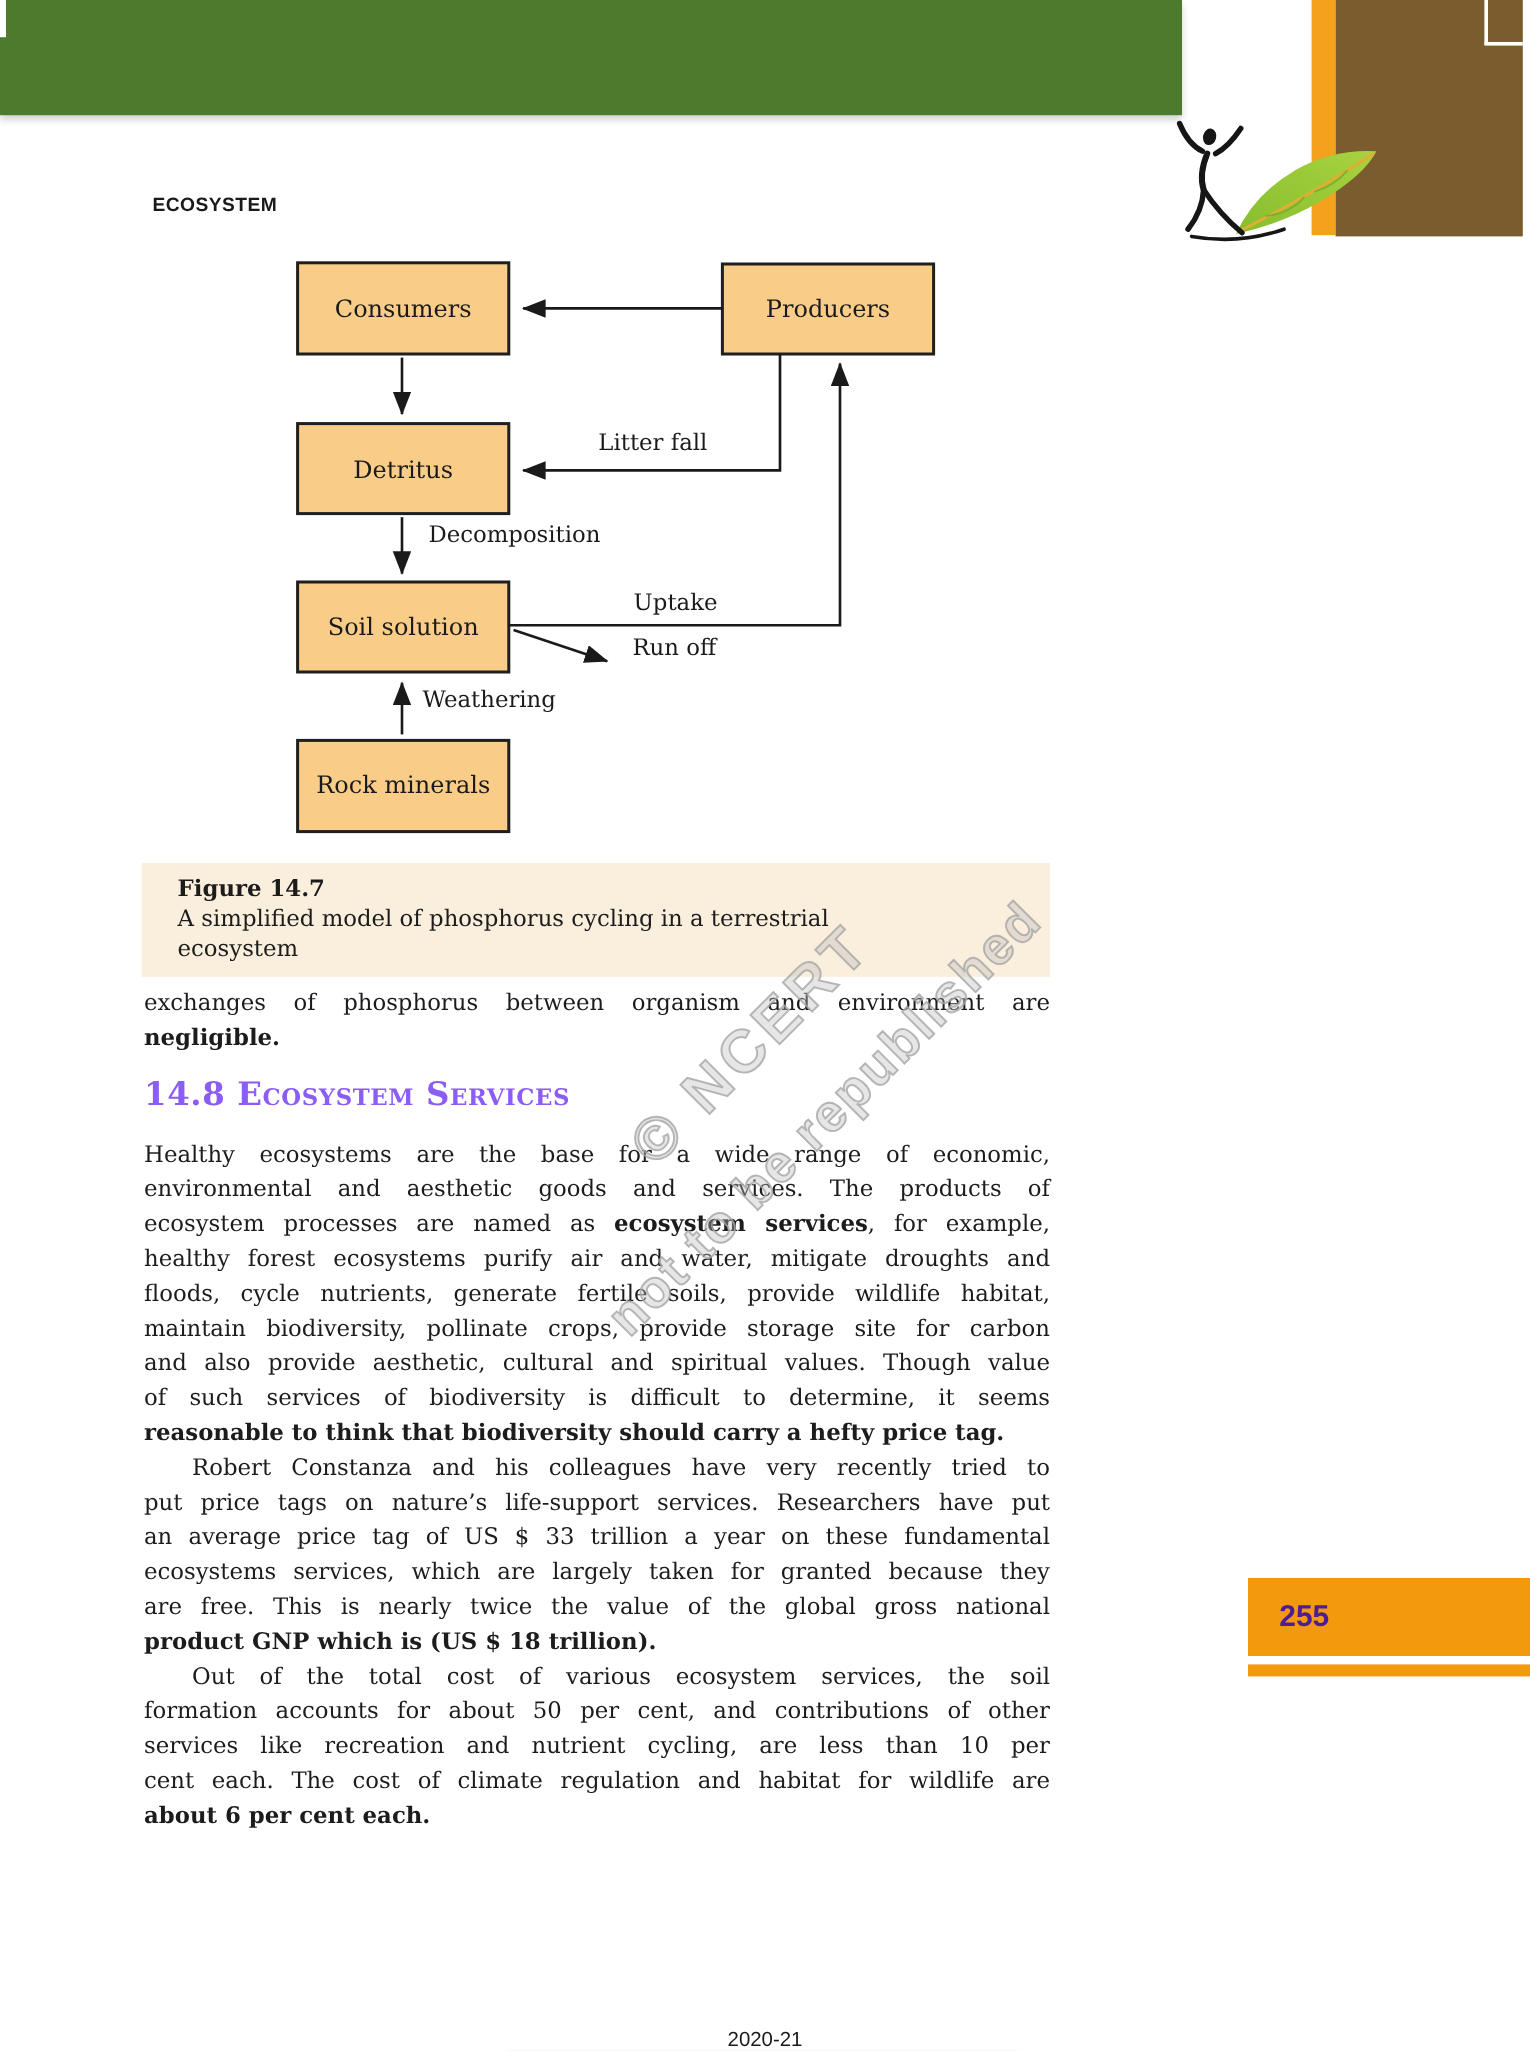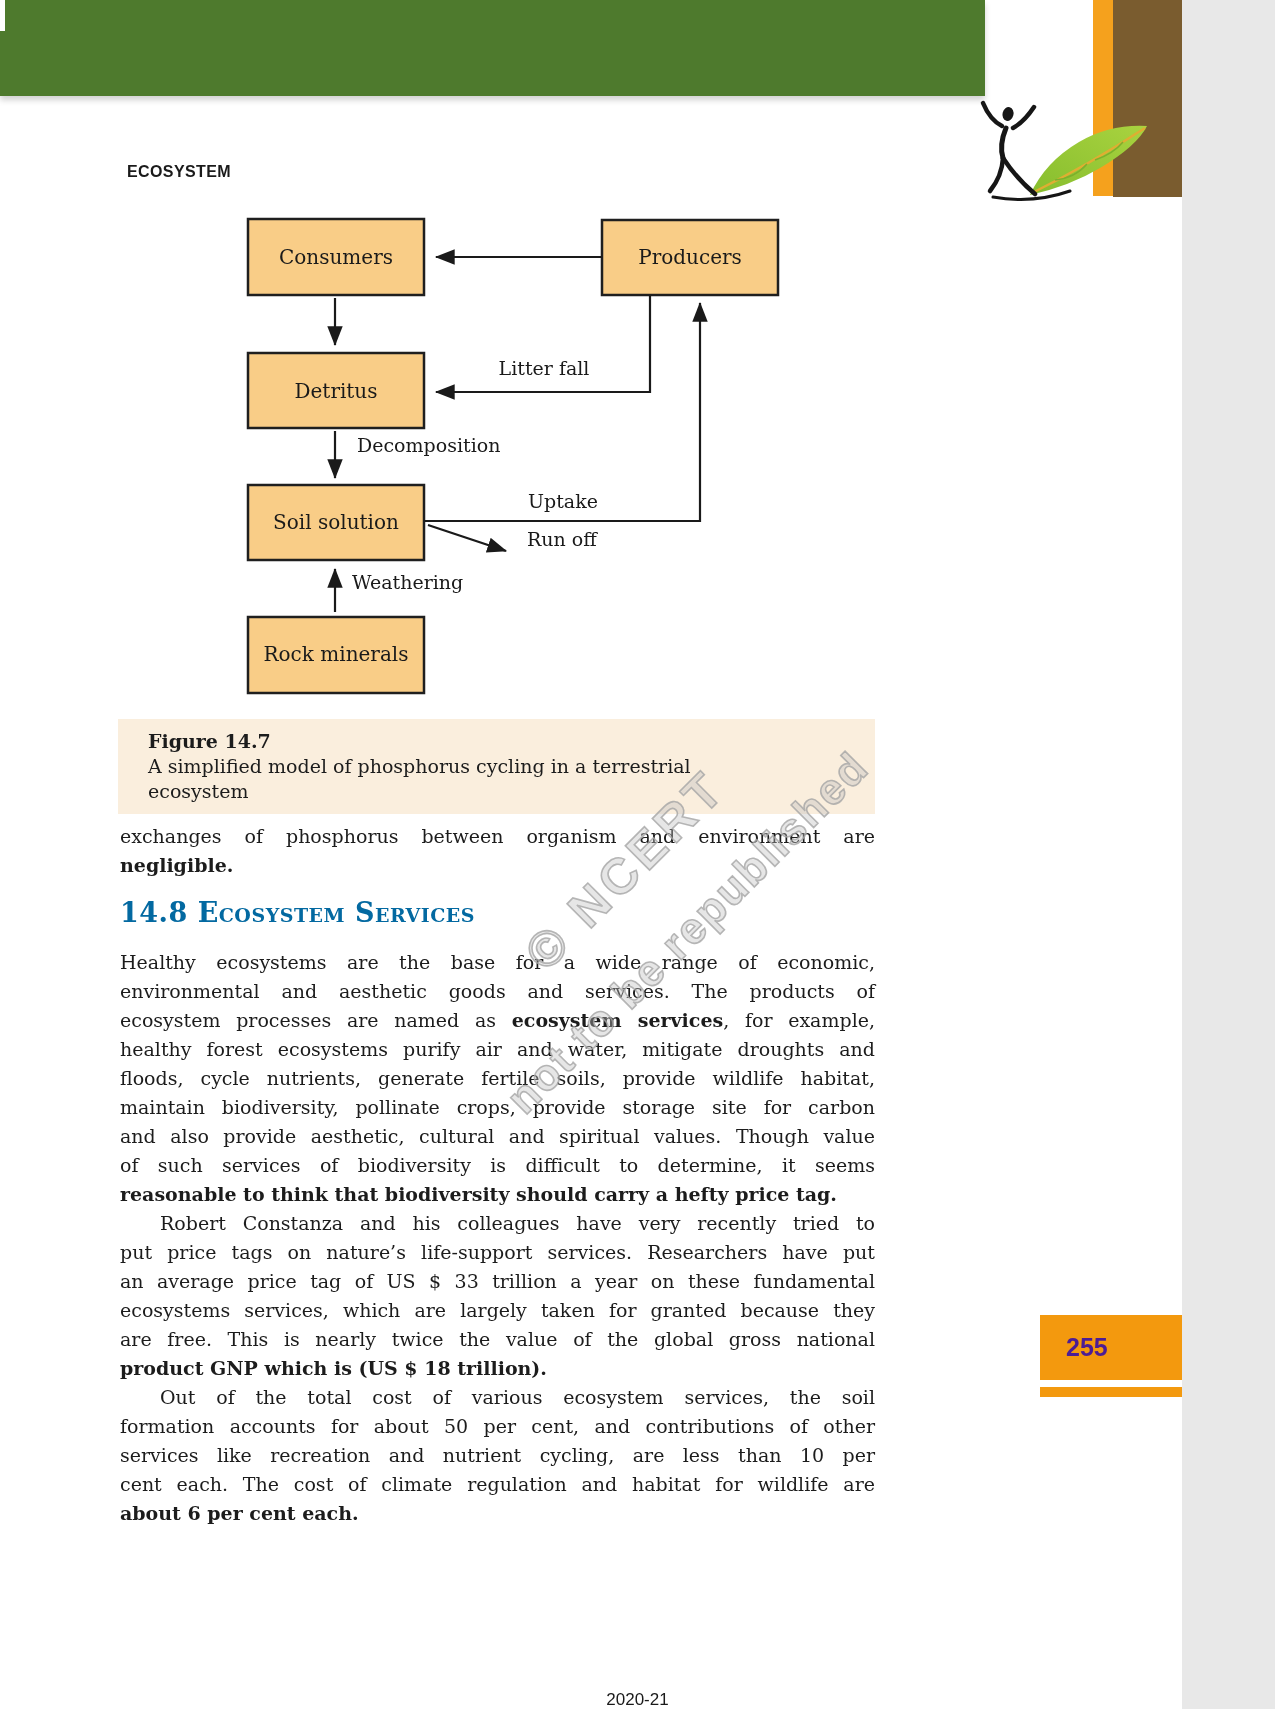--- a/index.html
+++ b/index.html
@@ -1,16 +1,16 @@
 <!DOCTYPE html>
 <html><head>
 <meta charset="utf-8">
 <style>
   html,body{margin:0;padding:0;background:#e8e8e8;}
-  .page{position:relative;width:1182px;height:1709px;background:#ffffff;overflow:hidden;
+  .page{position:relative;width:1275px;height:1709px;background:#ffffff;overflow:hidden;
         font-family:"DejaVu Serif", serif;color:#1c1c1c;}
 
   
   .green-bar{position:absolute;left:0;top:0;width:985px;height:96px;background:#4e7a2d;
              box-shadow:0 4px 6px rgba(0,0,0,0.18);}
   .green-notch{position:absolute;left:0;top:0;width:5px;height:31px;background:#ffffff;}
   .orange-stripe{position:absolute;left:1093px;top:0;width:20px;height:196px;background:#f5a11d;}
   .brown-block{position:absolute;left:1113px;top:0;width:156px;height:197px;background:#7a5c2f;}
   .crop-v{position:absolute;left:1237px;top:0;width:3px;height:37px;background:#ffffff;}
   .crop-h{position:absolute;left:1237px;top:35px;width:32px;height:3px;background:#ffffff;}
@@ -34,21 +34,21 @@
   .caption .ftext{flex:1;}
   .caption .jline{text-align:justify;text-align-last:justify;}
 
   
   .col{position:absolute;left:120px;width:755px;font-size:19px;}
   .line{height:29px;line-height:29px;text-align:justify;text-align-last:justify;white-space:nowrap;
         text-align-last:justify;}
   .line.last{text-align-last:left;font-weight:bold;}
   .line.indent{text-indent:40px;}
   .p1{top:822px;} .p2{top:948px;} .p3{top:1209px;} .p4{top:1383px;}
-  .heading{position:absolute;left:120px;top:897px;font-weight:bold;color:#0369a1;
+  .heading{position:absolute;left:120px;top:897px;font-weight:bold;color:#8b5cf6;
            font-size:27px;font-variant:small-caps;letter-spacing:0.5px;}
 
   
   .watermark{position:absolute;left:330px;top:700px;width:650px;height:400px;
              transform:rotate(-45deg);display:flex;flex-direction:column;align-items:center;
              justify-content:center;gap:34px;pointer-events:none;z-index:6;
              font-family:"Liberation Sans",sans-serif;font-weight:bold;
              color:rgba(190,190,190,0.38);-webkit-text-stroke:1.6px rgba(165,165,165,0.8);}
   .wm1{font-size:50px;letter-spacing:5px;}
   .wm2{font-size:44px;letter-spacing:2px;}

